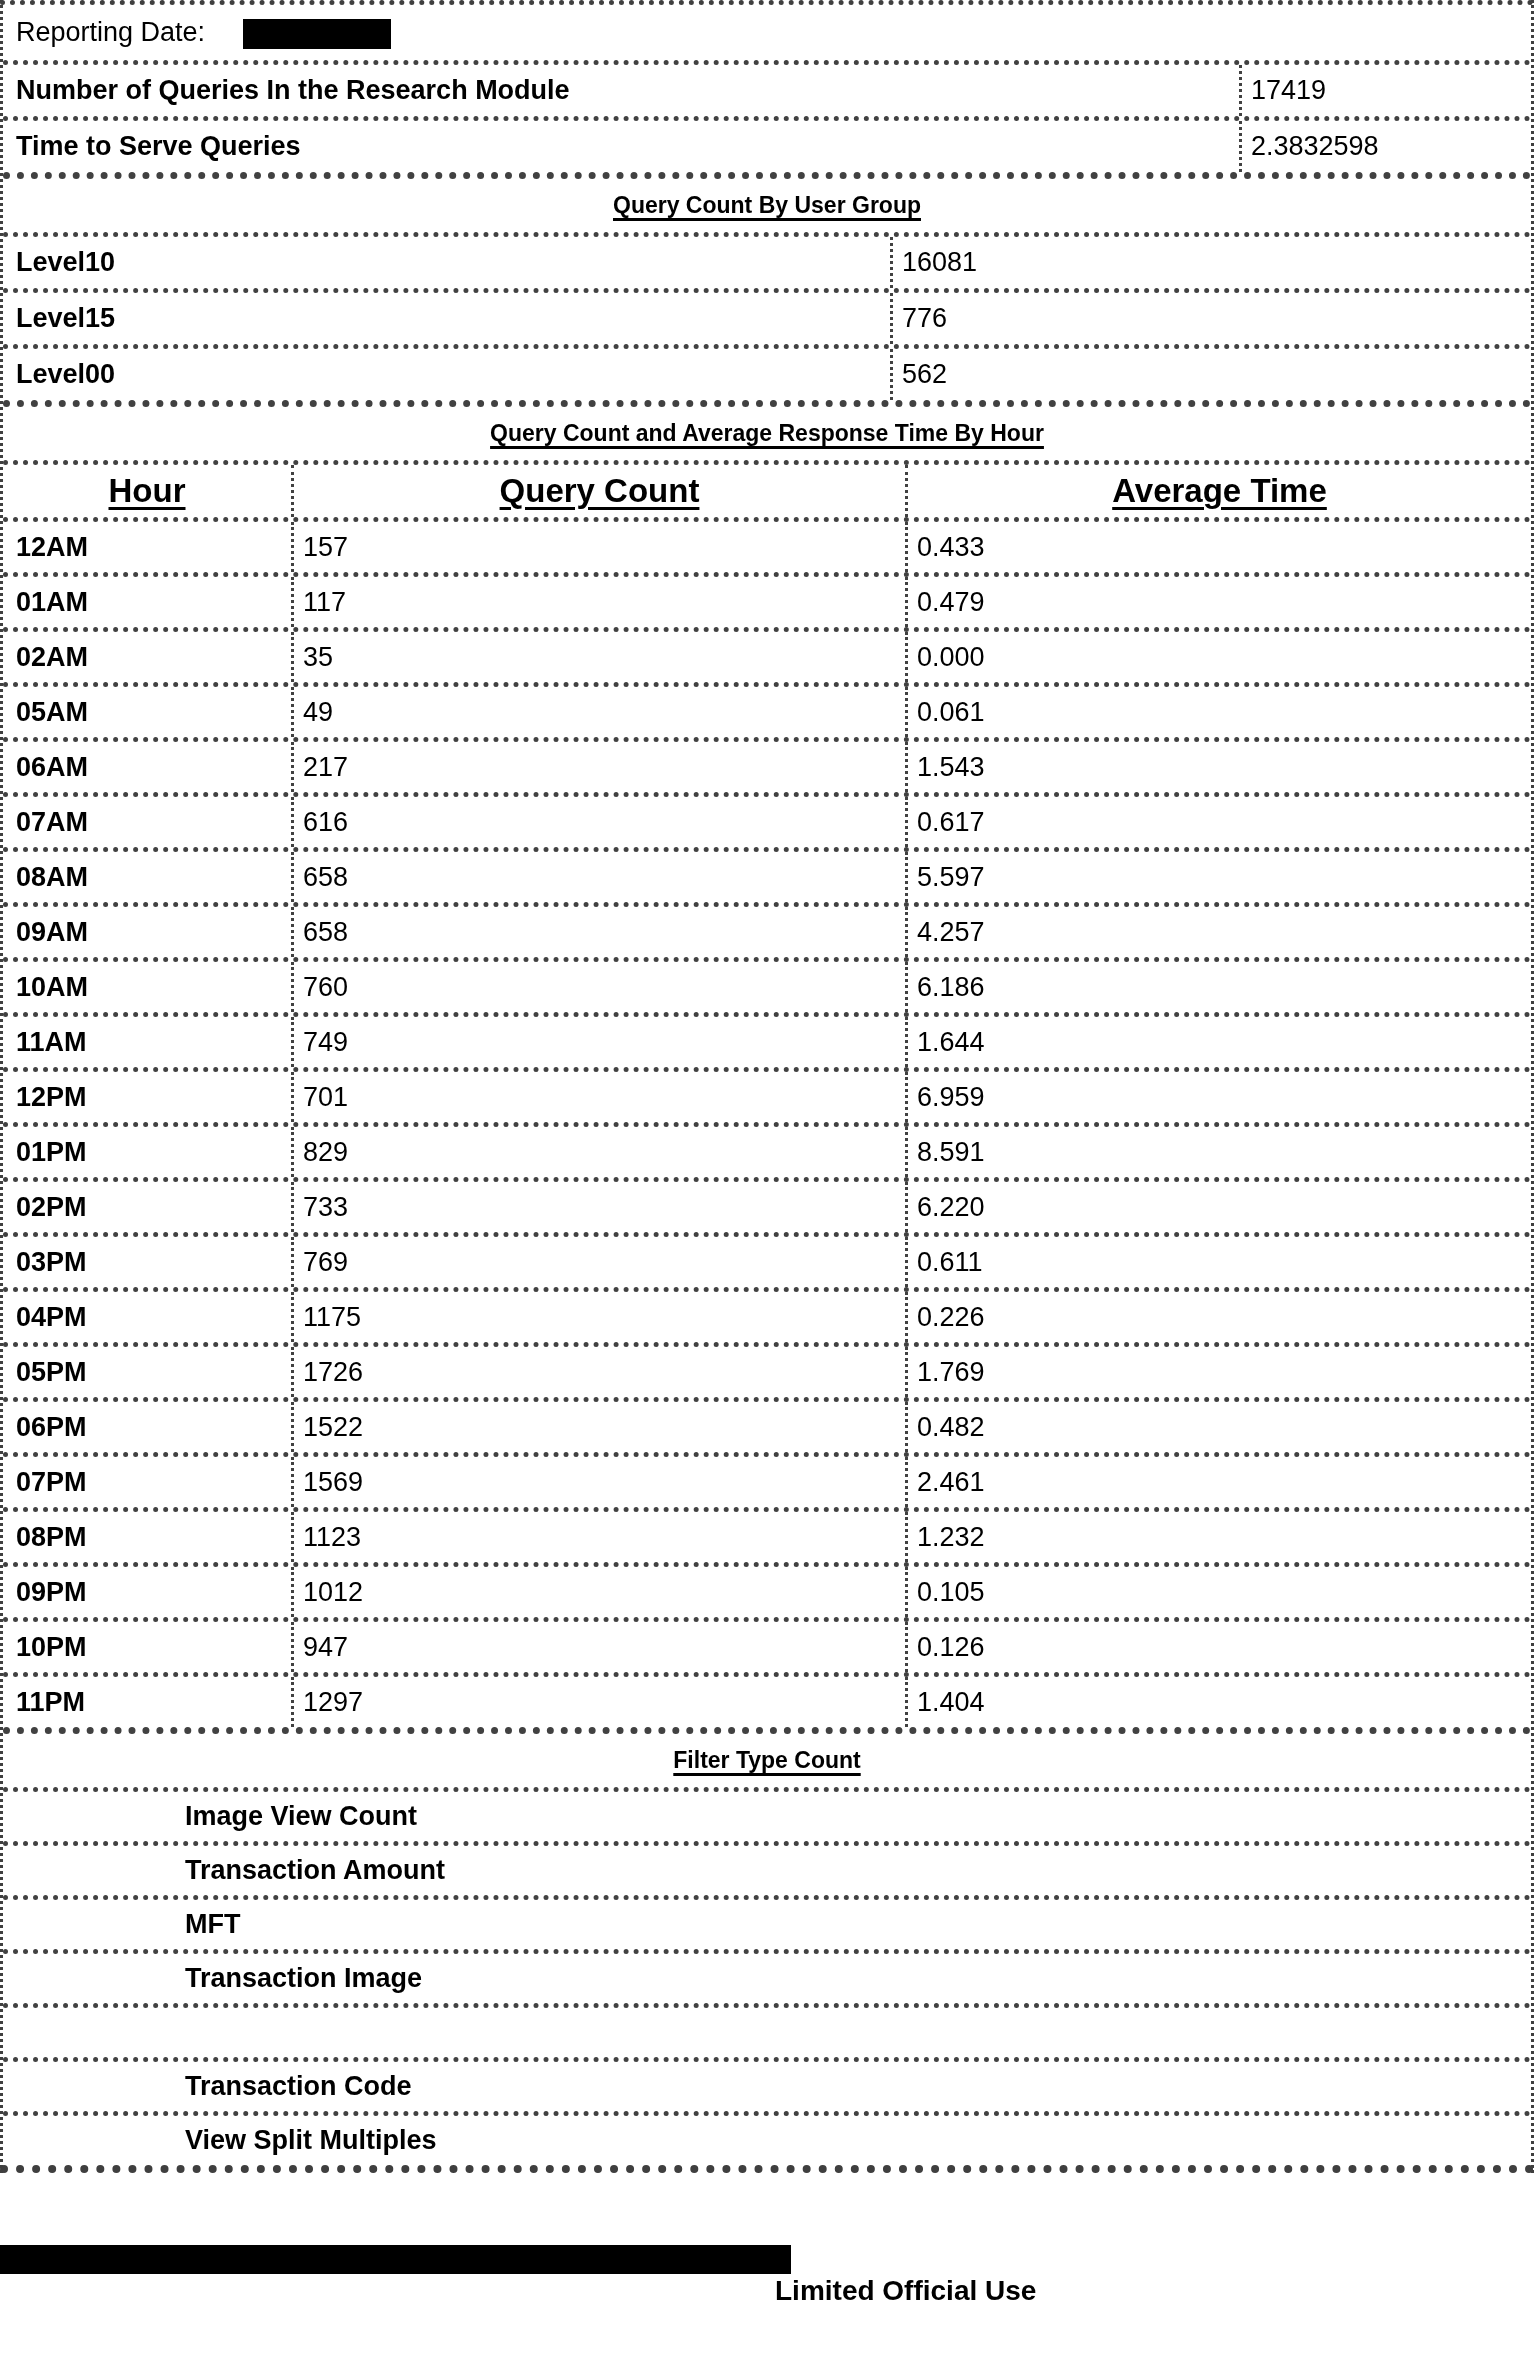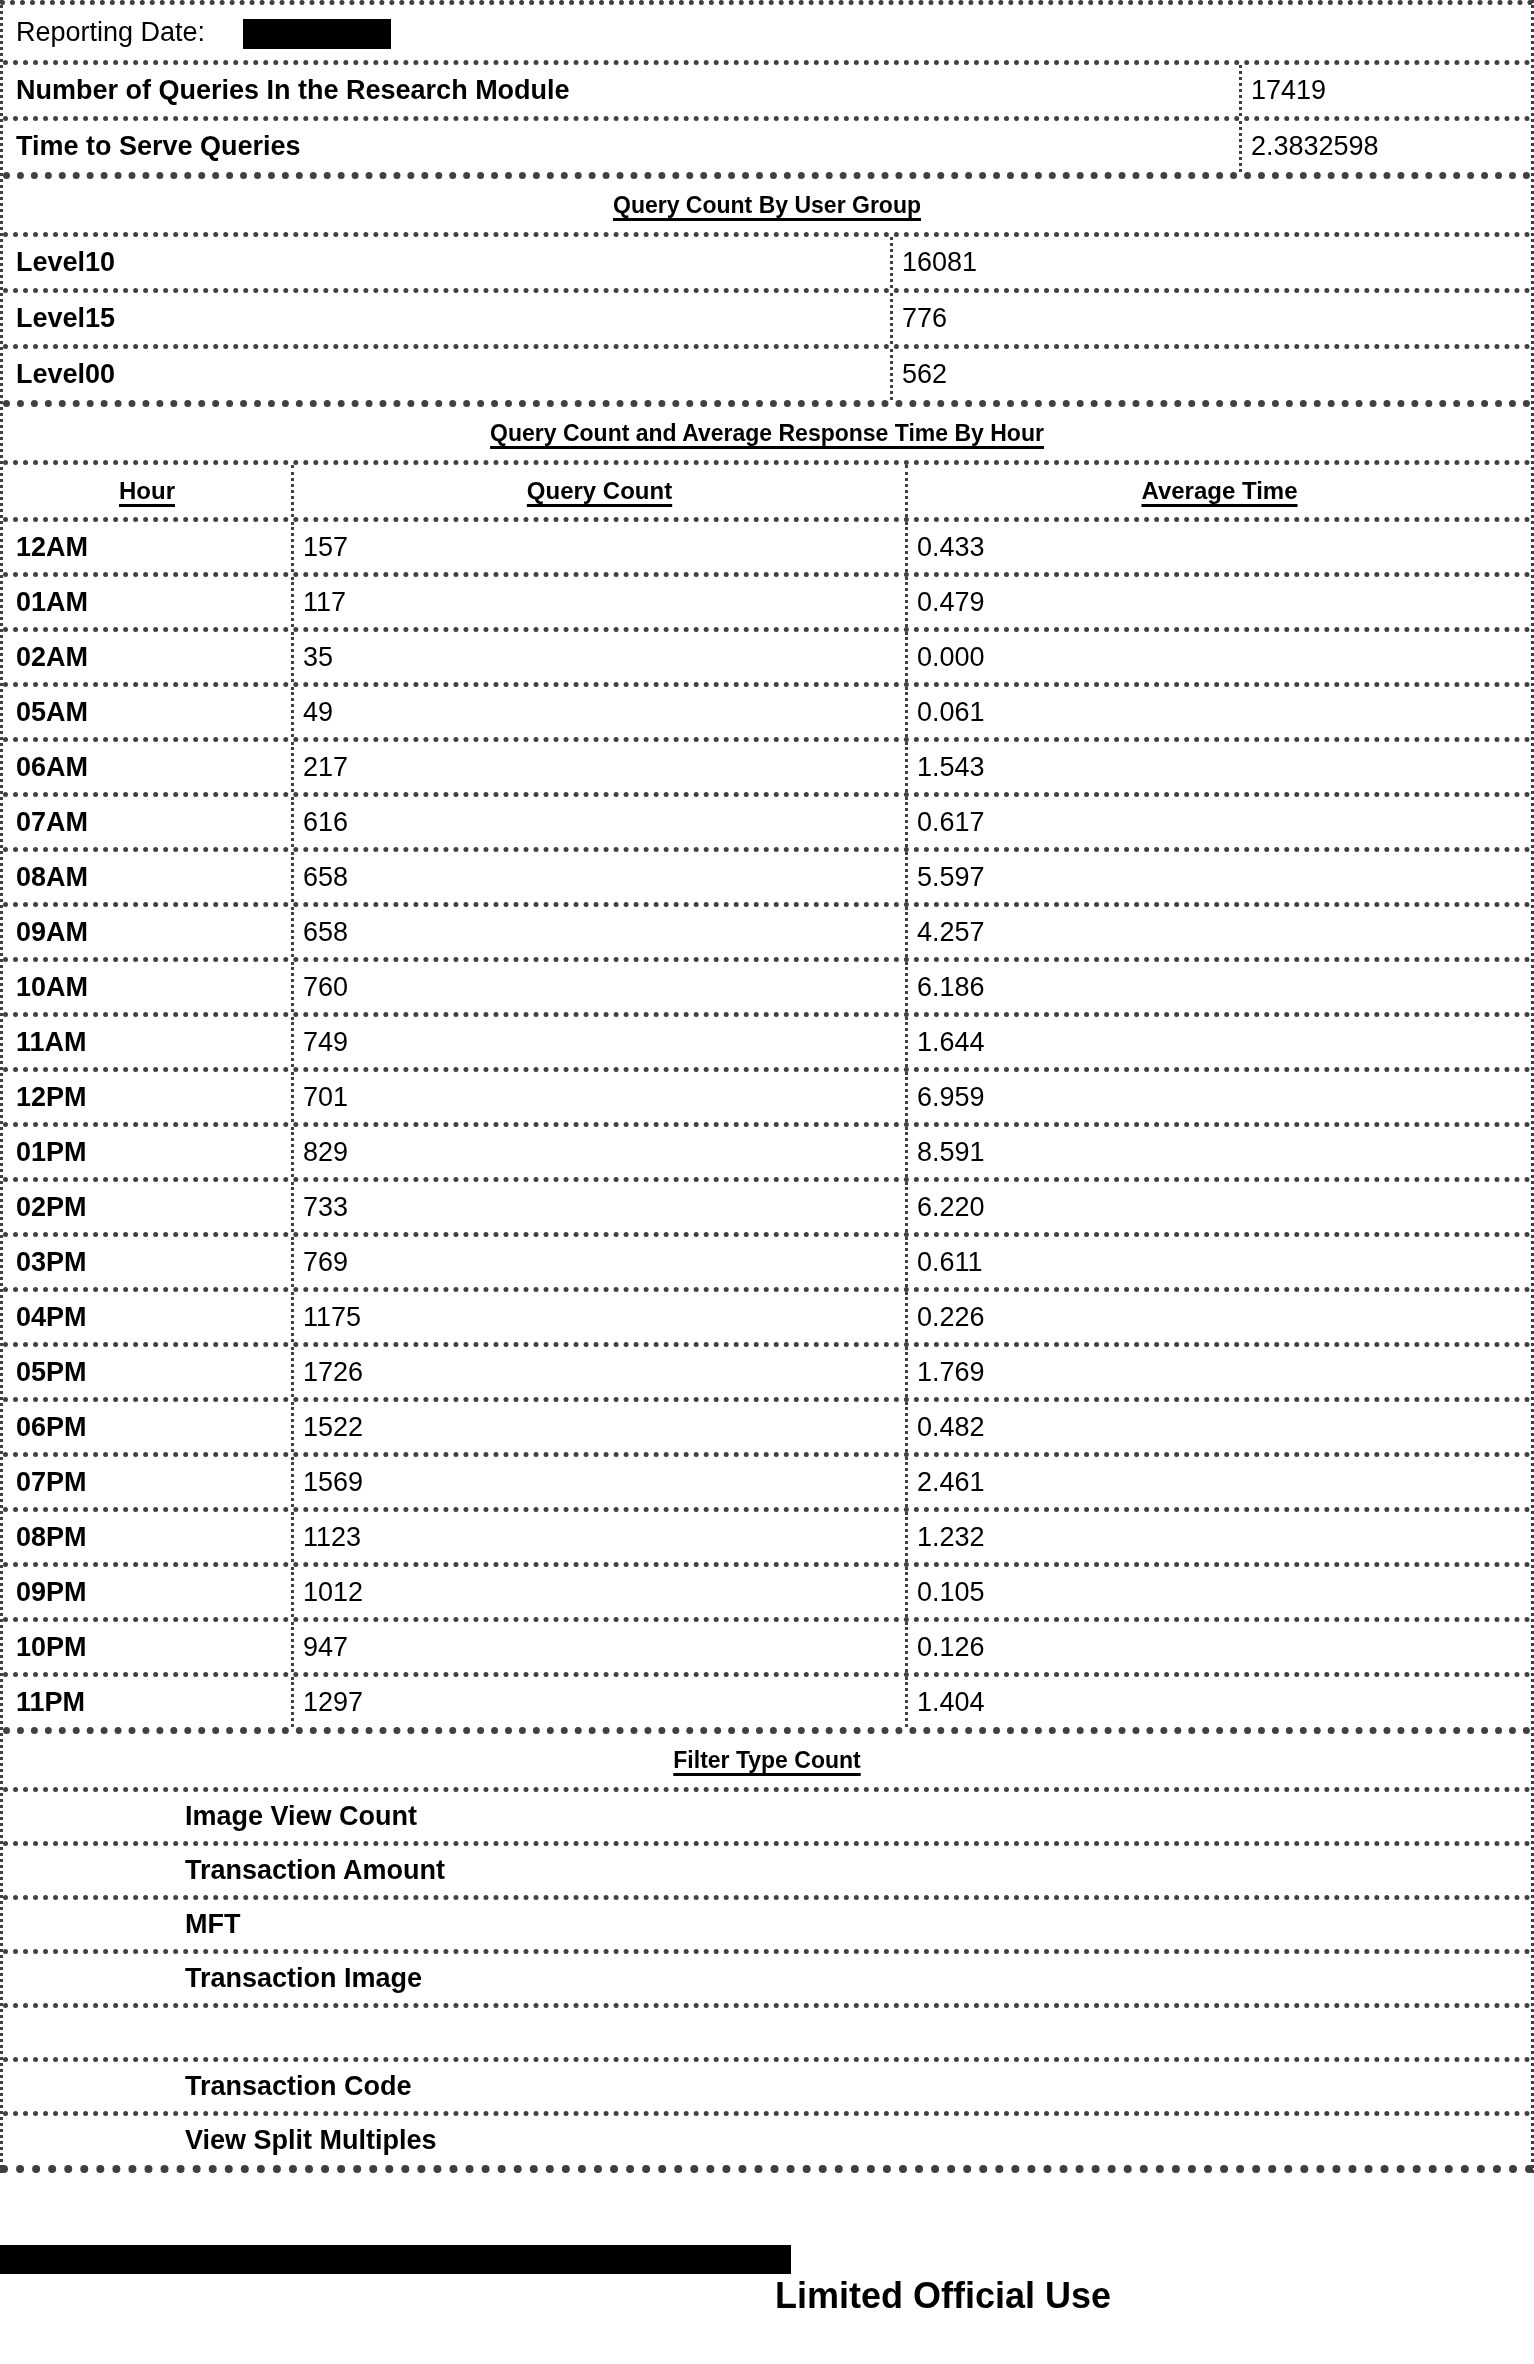--- a/index.html
+++ b/index.html
@@ -58,35 +58,35 @@
   .summary .val { flex: 1; }
   .lvl .lbl { width: 887px; }
   .lvl .val { flex: 1; }
   .c0 { width: 288px; }
   .c1 { width: 614px; }
   .c2 { flex: 1; }
   .colhead .cell { justify-content: center; padding-left: 0; }
   .colhead .c1, .colhead .c2, .hr .c1, .hr .c2 { border-left: 3px dotted #414141; }
   .hr .c1, .hr .c2 { padding-left: 9px; font-weight: normal; }
   .colhdr {
-    font-weight: bold; font-size: 24px;
+    font-weight: bold; font-size: 33px;
     text-decoration: underline;
     text-decoration-thickness: 3px;
     text-underline-offset: 5px;
   }
   .fr .lbl { width: 1190px; }
   .fr .val { flex: 1; }
   .fr.empty .lbl { width: 100%; }
   .footer-redaction {
     position: absolute; left: 0; top: 2245px;
     width: 791px; height: 29px; background: #000;
   }
   .footer-text {
     position: absolute; left: 775px; top: 2276px;
-    font-size: 36px; font-weight: bold; line-height: 1.1;
+    font-size: 28px; font-weight: bold; line-height: 1.1;
   }
 </style>
 </head>
 <body>
 
 <div class="doc">
 
   <div class="trow rpt no-top">
     <span class="rpt-label">Reporting Date:</span>
     <span class="redact-inline"></span>

